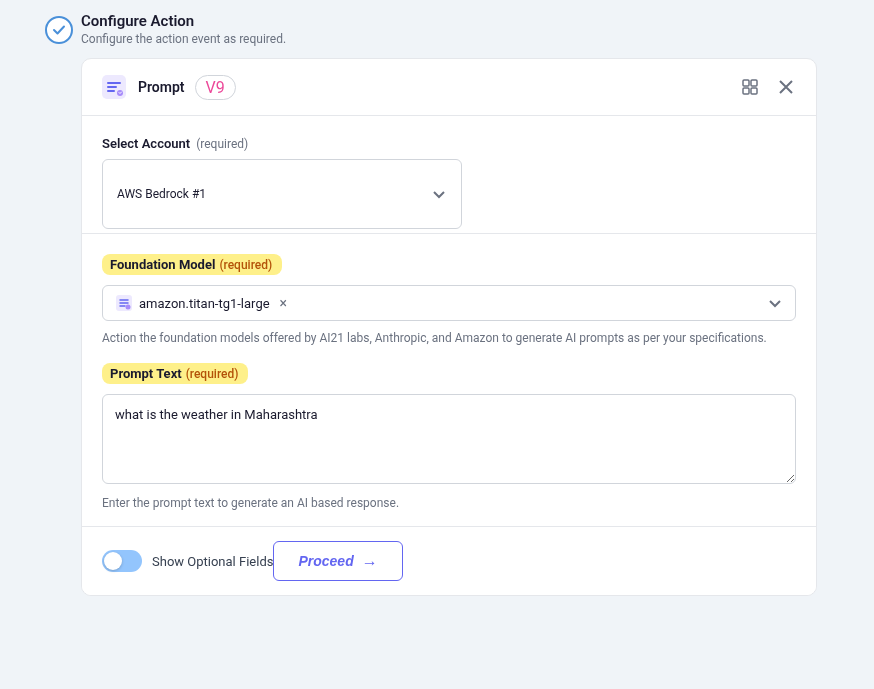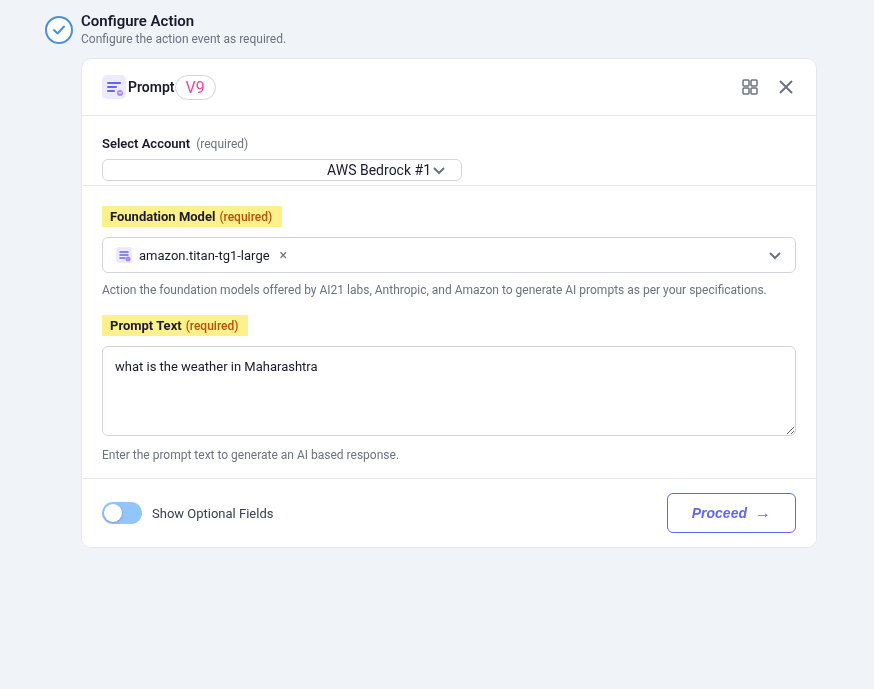--- a/index.html
+++ b/index.html
@@ -81,20 +81,21 @@
       display: flex;
       align-items: center;
       justify-content: space-between;
       padding: 14px 18px;
       border-bottom: 1px solid #e5e7eb;
     }
 
     .card-header-left {
       display: flex;
       align-items: center;
+      gap: 10px;
       justify-content: flex-end;
     }
 
     .prompt-icon {
       width: 28px;
       height: 28px;
       color: #6366f1;
     }
 
     .card-header-title {
@@ -140,27 +141,27 @@
       display: flex;
       align-items: center;
       gap: 6px;
     }
 
     .select-dropdown {
       width: 100%;
       max-width: 360px;
       border: 1px solid #d1d5db;
       border-radius: 6px;
-      padding: 2px 14px;
-      font-size: 14px;
-      color: #1a1a2e;
-      background: white;
-      display: flex;
-      align-items: center;
-      justify-content: flex-end;
+      padding: 26px 14px;
+      font-size: 12px;
+      color: #1a1a2e;
+      background: white;
+      display: flex;
+      align-items: center;
+      justify-content: space-between;
       cursor: pointer;
     }
 
     .select-dropdown .chevron {
       color: #6b7280;
     }
 
     .divider {
       border: none;
       border-top: 1px solid #e5e7eb;
@@ -223,21 +224,21 @@
 
     .prompt-helper {
       font-size: 12px;
       color: #6b7280;
       margin-top: 8px;
     }
 
     .card-footer {
       display: flex;
       align-items: center;
-      justify-content: space-between;
+      justify-content: flex-start;
       padding: 14px 20px;
       background: white;
       border-top: 1px solid #e5e7eb;
       margin-top: 16px;
     }
 
     .toggle-row {
       display: flex;
       align-items: center;
       gap: 10px;
@@ -290,21 +291,21 @@
 
     .card-inner-body {
       padding: 0 20px;
     }
 
     .highlighted-label-wrapper {
       display: inline-flex;
       align-items: center;
       background: #fef08a;
       padding: 3px 10px 3px 8px;
-      border-radius: 0;
+      border-radius: 8px;
       gap: 4px;
       margin-bottom: 10px;
     }
 
     .highlighted-label-text {
       font-size: 13px;
       font-weight: 700;
       color: #1a1a2e;
     }
 

